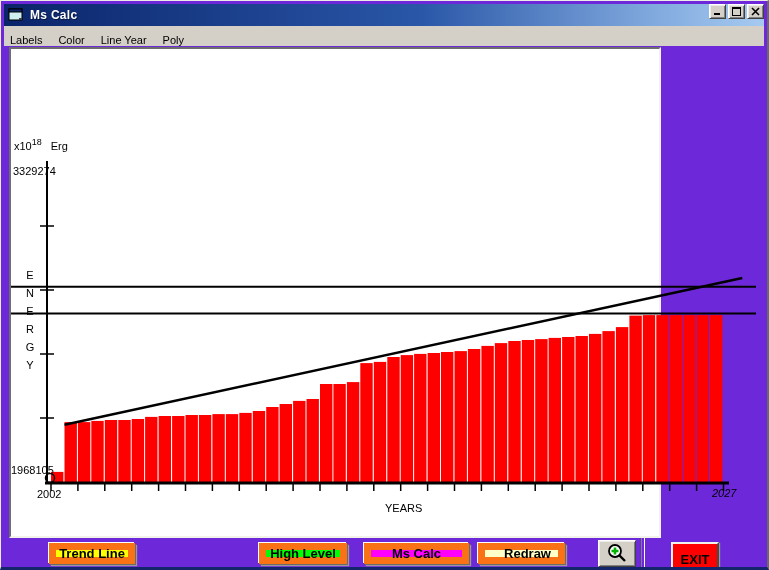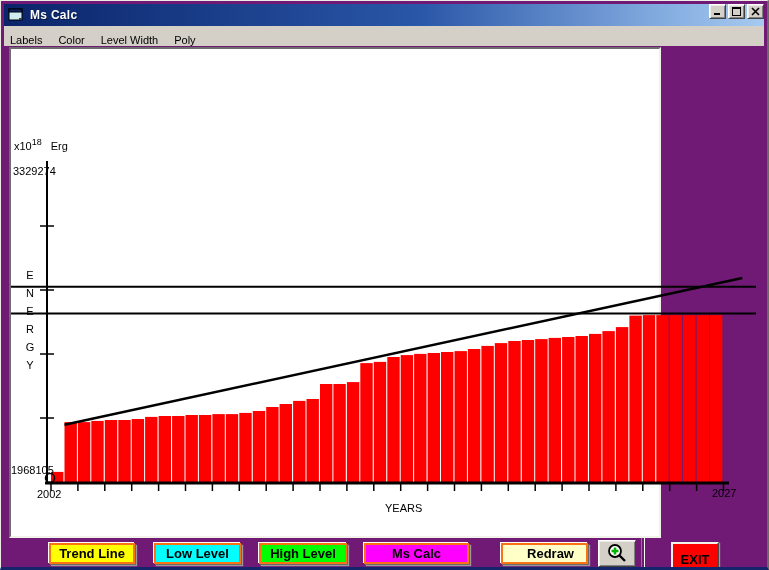--- a/index.html
+++ b/index.html
@@ -1,17 +1,17 @@
 <!DOCTYPE html>
 <html><head>
 <meta charset="utf-8">
 <style>
   html,body{margin:0;padding:0;}
   body{width:769px;height:570px;font-family:"Liberation Sans",sans-serif;background:#D4D0C8;}
-  .window{position:relative;width:769px;height:570px;background:#701a75;overflow:hidden;
+  .window{position:relative;width:769px;height:570px;background:#6d28d9;overflow:hidden;
           border-left:1px solid #ECEBE5;border-top:1px solid #ECEBE5;
           border-right:2px solid #6a6a6a;border-bottom:3px solid #15256b;box-sizing:border-box;}
   .titlebar{position:absolute;left:3px;top:3px;width:760px;height:22px;
             background:linear-gradient(to right,#0A246A,#2a57a8 55%,#7fa8dd 85%,#A6CAF0);
             display:flex;align-items:center;}
   .title-icon{width:16px;height:16px;margin-left:4px;flex:0 0 auto;}
   .title-text{color:#ffffff;font-weight:bold;font-size:12px;margin-left:6px;letter-spacing:.3px;
               text-shadow:1px 1px 0 rgba(0,0,0,.45);}
   .win-controls{position:absolute;right:3px;top:3px;display:flex;gap:2px;}
   .win-btn{width:17px;height:15px;background:#D4D0C8;border:1px solid;border-color:#ffffff #404040 #404040 #ffffff;
@@ -26,25 +26,25 @@
   .plot{position:absolute;left:0;top:0;}
   .lbl{position:absolute;color:#000;font-size:11px;white-space:nowrap;}
   .exp-label{left:3px;top:88px;}
   .exp-label sup{font-size:9px;}
   .exp-suffix{margin-left:9px;}
   .ymax-label{left:2px;top:116px;}
   .ymin-label{left:0px;top:415px;}
   .ylabel-vert{position:absolute;left:13px;top:217px;width:12px;font-size:11px;line-height:18px;
                text-align:center;color:#000;}
   .x-start-label{left:26px;top:439px;}
-  .x-end-label{left:701px;top:438px;}
+  .x-end-label{left:701px;top:438px;font-style:italic;}
   .xaxis-title{left:374px;top:453px;}
   .status-text{position:absolute;left:300px;top:461px;width:431px;text-align:right;
                font-size:13.5px;font-weight:bold;color:#000;}
-  .toolbar-btn{position:absolute;top:542px;height:21px;border:2px solid #f97316;
+  .toolbar-btn{position:absolute;top:542px;height:21px;border:7px solid #f97316;
                box-shadow:-1px -1px 0 #ffffff, 1px 1px 0 #6a6a6a, 2px 2px 1px #9a9a9a;
                font-family:"Liberation Sans",sans-serif;font-size:13px;font-weight:bold;color:#000;
                display:flex;align-items:center;justify-content:center;padding:0;}
   .zoom-btn{position:absolute;left:597px;top:539px;width:38px;height:27px;background:#D4D0C8;
             border:1px solid;border-color:#ffffff #404040 #404040 #ffffff;
             box-shadow:inset 1px 1px 0 #ecebe5, inset -1px -1px 0 #808080;
             display:flex;align-items:center;justify-content:center;padding:0;}
   .toolbar-divider{position:absolute;left:640px;top:537px;width:2px;height:31px;
                    border-left:1px solid #808080;border-right:1px solid #ffffff;}
   .exit-btn{border:2px solid;border-color:#f2f1ea #4a4a4a #4a4a4a #f2f1ea;box-shadow:1px 1px 1px #9a9a9a;}
@@ -77,21 +77,21 @@
     <button class="win-btn">
       <svg width="9" height="9" viewBox="0 0 9 9">
           <path d="M1 1 L8 8 M8 1 L1 8" stroke="#000" stroke-width="1.6"></path>
         </svg>
     </button>
   </div>
 
   <div class="menubar">
     <span class="menu-item">Labels</span>
     <span class="menu-item">Color</span>
-    <span class="menu-item">Level Width</span>
+    <span class="menu-item">Line Year</span>
     <span class="menu-item">Poly</span>
   </div>
 
   <div class="chart-panel">
     <svg id="plot" class="plot" width="745" height="487" viewBox="0 0 745 487">
         <rect x="40.0" y="422.9" width="12.4" height="10.1" fill="#FF0000"></rect>
         <rect x="53.5" y="373.1" width="12.4" height="59.9" fill="#FF0000"></rect>
         <rect x="66.9" y="373.1" width="12.4" height="59.9" fill="#FF0000"></rect>
         <rect x="80.3" y="371.9" width="12.4" height="61.1" fill="#FF0000"></rect>
         <rect x="93.8" y="371.0" width="12.4" height="62.0" fill="#FF0000"></rect>
@@ -190,24 +190,23 @@
         <div>G</div>
         <div>Y</div>
       </div>
     <div class="lbl ymin-label">1968105</div>
     <div class="lbl x-start-label">2002</div>
     <div class="lbl x-end-label">2027</div>
     <div class="lbl xaxis-title">YEARS</div>
   </div>
 
   <button class="toolbar-btn" style="left: 48px; width: 86px; background: rgb(255, 255, 0);">Trend Line</button>
-  <button class="toolbar-btn" style="left: 153px; width: 87px; background: rgb(0, 255, 255);">Low Level</button>
   <button class="toolbar-btn" style="left: 258px; width: 88px; background: rgb(0, 255, 0);">High Level</button>
   <button class="toolbar-btn" style="left: 363px; width: 105px; background: rgb(255, 0, 255);">Ms Calc</button>
-  <button class="toolbar-btn" style="left: 500px; width: 87px; background: rgb(255, 255, 200); padding-left: 12px;">Redraw</button>
+  <button class="toolbar-btn" style="left: 477px; width: 87px; background: rgb(255, 255, 200); padding-left: 12px;">Redraw</button>
 
   <button class="zoom-btn">
     <svg width="22" height="22" viewBox="0 0 22 22">
       <circle cx="9" cy="8" r="6" fill="#ffffff" stroke="#000000" stroke-width="1.8"></circle>
       <line x1="13.5" y1="12.5" x2="19" y2="18" stroke="#000000" stroke-width="2.4"></line>
       <path id="zoom-plus" d="M9 4.5 V11.5 M5.5 8 H12.5" stroke="#00B400" stroke-width="2.6"></path>
     </svg>
   </button>
 
   <div class="toolbar-divider"></div>

